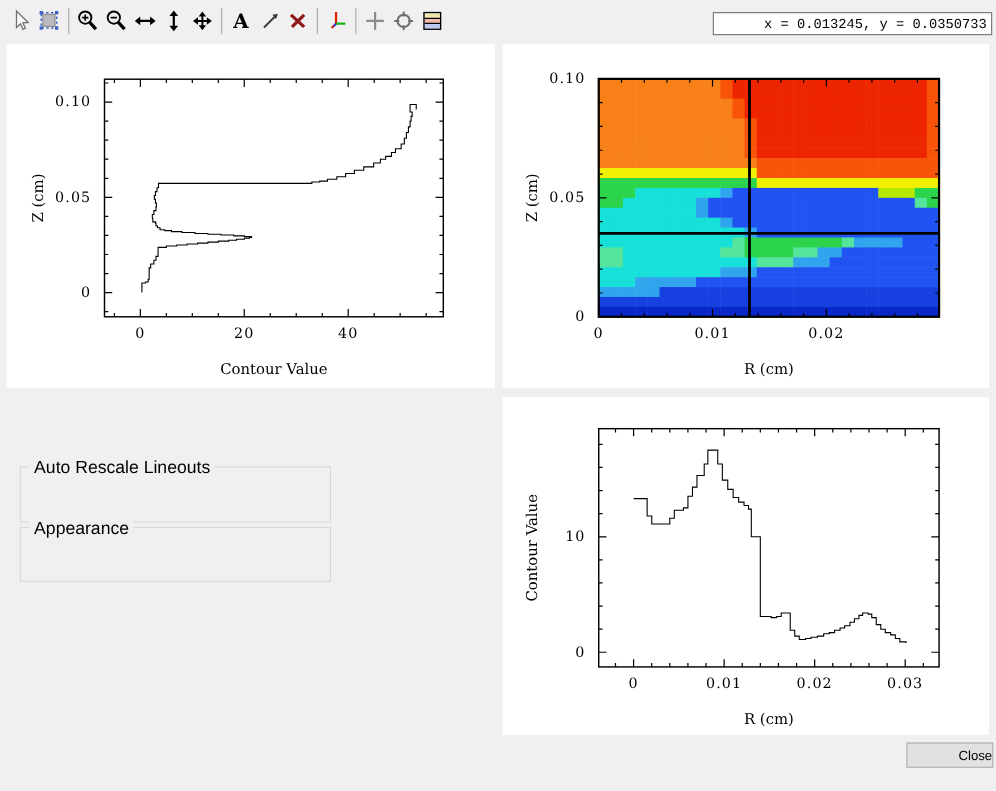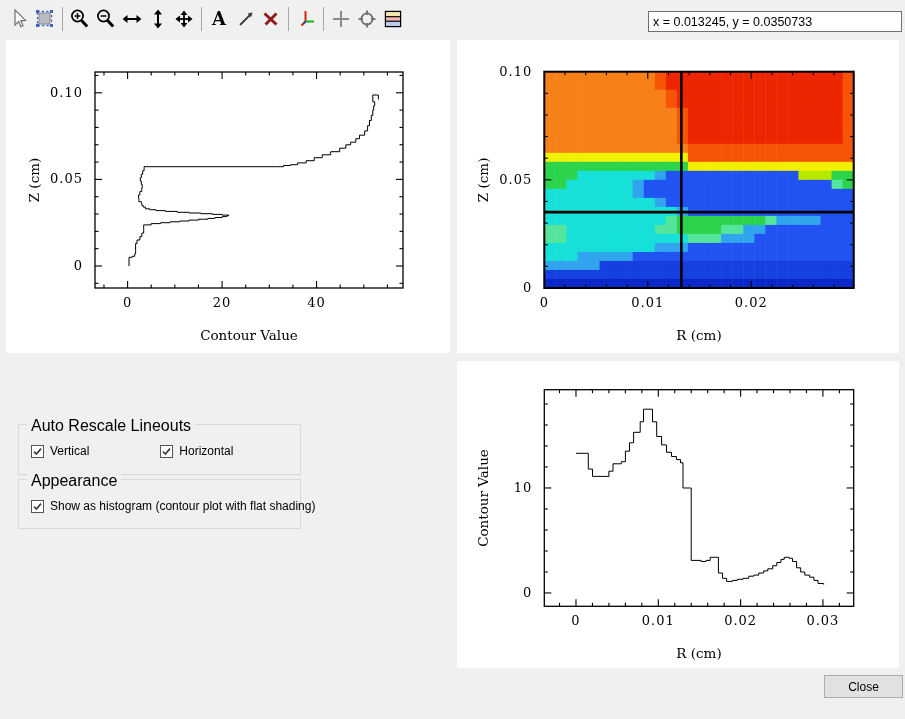--- a/index.html
+++ b/index.html
@@ -6,21 +6,21 @@
   html,body { width:905px; height:719px; }
   body { background:#f0f0f0; font-family:"Liberation Sans", sans-serif; position:relative; overflow:hidden; }
 
   
   .toolbar { position:absolute; left:0; top:0; width:905px; height:38px;
              display:flex; align-items:center; padding-left:6px; }
   .tb-btn { width:26px; height:26px; display:flex; align-items:center; justify-content:center; }
   .tb-sep { width:1px; height:24px; background:#a8a8a8; margin:0 4px; }
   .coord-box { position:absolute; left:648px; top:11px; width:254px; height:21px;
                background:#ffffff; border:1px solid #707070; font-size:12.5px;
-               padding:0 4px; color:#000; font-family:Liberation Sans, sans-serif; }
+               padding:0 4px; color:#000; font-family:Liberation Mono, monospace;text-align:right; }
 
   
   .card { position:absolute; background:#ffffff; }
   .card-vl { left:6px;   top:40px;  width:444px; height:313px; }
   .card-hm { left:457px; top:40px;  width:442px; height:313px; }
   .card-hl { left:457px; top:361px; width:442px; height:307px; }
   .card svg { display:block; }
 
   
   .groupbox { position:absolute; border:1px solid #d9d9d9; }
@@ -32,21 +32,21 @@
   .checkbox-item { display:flex; align-items:center; gap:6px; font-size:12px; color:#000;
                    white-space:nowrap; cursor:default; }
   .cb-box { width:13px; height:13px; background:#fff; border:1px solid #555; display:flex;
             align-items:center; justify-content:center; flex:0 0 13px; }
   .cb-box svg { display:block; }
   .cb-gap { width:71px; }
 
   
   .close-btn { position:absolute; left:824px; top:675px; width:79px; height:23px;
                background:#e1e1e1; border:1px solid #adadad; font-size:12px;
-               font-family:"Liberation Sans",sans-serif; color:#000; text-align:center; }
+               font-family:"Liberation Sans",sans-serif; color:#000; text-align:right; }
 
   .plot-text { font-family:"DejaVu Serif", serif; fill:#000; }
 </style>
 </head>
 <body>
 
 <div class="toolbar" id="toolbar">
     <div class="tb-btn">
       <svg width="24" height="24" viewBox="0 0 24 24">
         <path d="M8 3 L8 18 L11.6 14.6 L13.8 19.6 L16 18.6 L13.8 13.8 L18.6 13.4 Z" fill="#fdfdfd" stroke="#707070" stroke-width="1.2"></path>
@@ -1024,48 +1024,19 @@
       <text x="75.3" y="235.96592341250604" text-anchor="end" font-size="13" letter-spacing="1" class="plot-text">0</text>
       <text x="75.3" y="130.9731943771207" text-anchor="end" font-size="13" letter-spacing="1" class="plot-text">10</text>
       <text x="242" y="297.29999999999995" text-anchor="middle" font-size="13.5" class="plot-text">R (cm)</text>
       <text x="31.299999999999997" y="137" text-anchor="middle" font-size="13.5" transform="rotate(-90 31.299999999999997 137)" class="plot-text">Contour Value</text>
       <path d="M119.0 92.3 L128.9 92.3 L128.9 92.3 L131.3 92.3 L131.3 108.1 L135.5 108.1 L135.5 115.4 L147.8 115.4 L147.8 115.4 L151.9 115.4 L151.9 110.2 L156.0 110.2 L156.0 102.8 L164.3 102.8 L164.3 100.7 L168.4 100.7 L168.4 90.2 L172.5 90.2 L172.5 81.8 L176.6 81.8 L176.6 71.3 L183.2 71.3 L183.2 60.8 L186.5 60.8 L186.5 48.2 L193.1 48.2 L193.1 48.2 L195.5 48.2 L195.5 60.8 L199.7 60.8 L199.7 75.5 L204.6 75.5 L204.6 83.9 L209.5 83.9 L209.5 91.3 L214.5 91.3 L214.5 95.5 L219.4 95.5 L219.4 98.6 L223.5 98.6 L223.5 101.8 L226.0 101.8 L226.0 127.0 L232.6 127.0 L232.6 127.0 L234.2 127.0 L234.2 199.4 L244.1 199.4 L244.1 200.5 L249.0 200.5 L249.0 199.4 L253.2 199.4 L253.2 196.3 L258.9 196.3 L258.9 196.3 L261.4 196.3 L261.4 212.0 L265.5 212.0 L265.5 217.3 L269.6 217.3 L269.6 220.4 L275.4 220.4 L275.4 219.4 L280.3 219.4 L280.3 218.3 L286.1 218.3 L286.1 217.3 L291.8 217.3 L291.8 215.2 L296.8 215.2 L296.8 214.1 L301.7 214.1 L301.7 212.0 L306.7 212.0 L306.7 209.9 L310.8 209.9 L310.8 207.8 L315.7 207.8 L315.7 204.7 L319.8 204.7 L319.8 201.5 L323.9 201.5 L323.9 198.4 L327.2 198.4 L327.2 196.3 L332.2 196.3 L332.2 197.3 L335.5 197.3 L335.5 200.5 L339.6 200.5 L339.6 206.8 L343.7 206.8 L343.7 211.0 L347.8 211.0 L347.8 214.1 L352.7 214.1 L352.7 216.2 L356.9 216.2 L356.9 219.4 L361.0 219.4 L361.0 222.5 L366.7 222.5 L366.7 223.6" fill="none" stroke="#000" stroke-width="1"></path>
     </svg>
 </div>
 
 <div class="groupbox gb-1">
   <span class="gb-title">Auto Rescale Lineouts</span>
-  <div class="cb-row" id="gb1-row">
-      <label class="checkbox-item">
-        <span class="cb-box">
-          <svg width="11" height="11" viewBox="0 0 11 11">
-            <polyline points="2,5.6 4.4,8 9,2.6" fill="none" stroke="#3f3f3f" stroke-width="1.7"></polyline>
-          </svg>
-        </span>
-        <span>Vertical</span>
-      </label>
-      <div class="cb-gap"></div>
-      <label class="checkbox-item">
-        <span class="cb-box">
-          <svg width="11" height="11" viewBox="0 0 11 11">
-            <polyline points="2,5.6 4.4,8 9,2.6" fill="none" stroke="#3f3f3f" stroke-width="1.7"></polyline>
-          </svg>
-        </span>
-        <span>Horizontal</span>
-      </label>
-    </div>
 </div>
 
 <div class="groupbox gb-2">
   <span class="gb-title">Appearance</span>
-  <div class="cb-row" id="gb2-row">
-      <label class="checkbox-item">
-        <span class="cb-box">
-          <svg width="11" height="11" viewBox="0 0 11 11">
-            <polyline points="2,5.6 4.4,8 9,2.6" fill="none" stroke="#3f3f3f" stroke-width="1.7"></polyline>
-          </svg>
-        </span>
-        <span>Show as histogram (contour plot with flat shading)</span>
-      </label>
-    </div>
 </div>
 
 <button class="close-btn">Close</button>
 
 </body></html>

